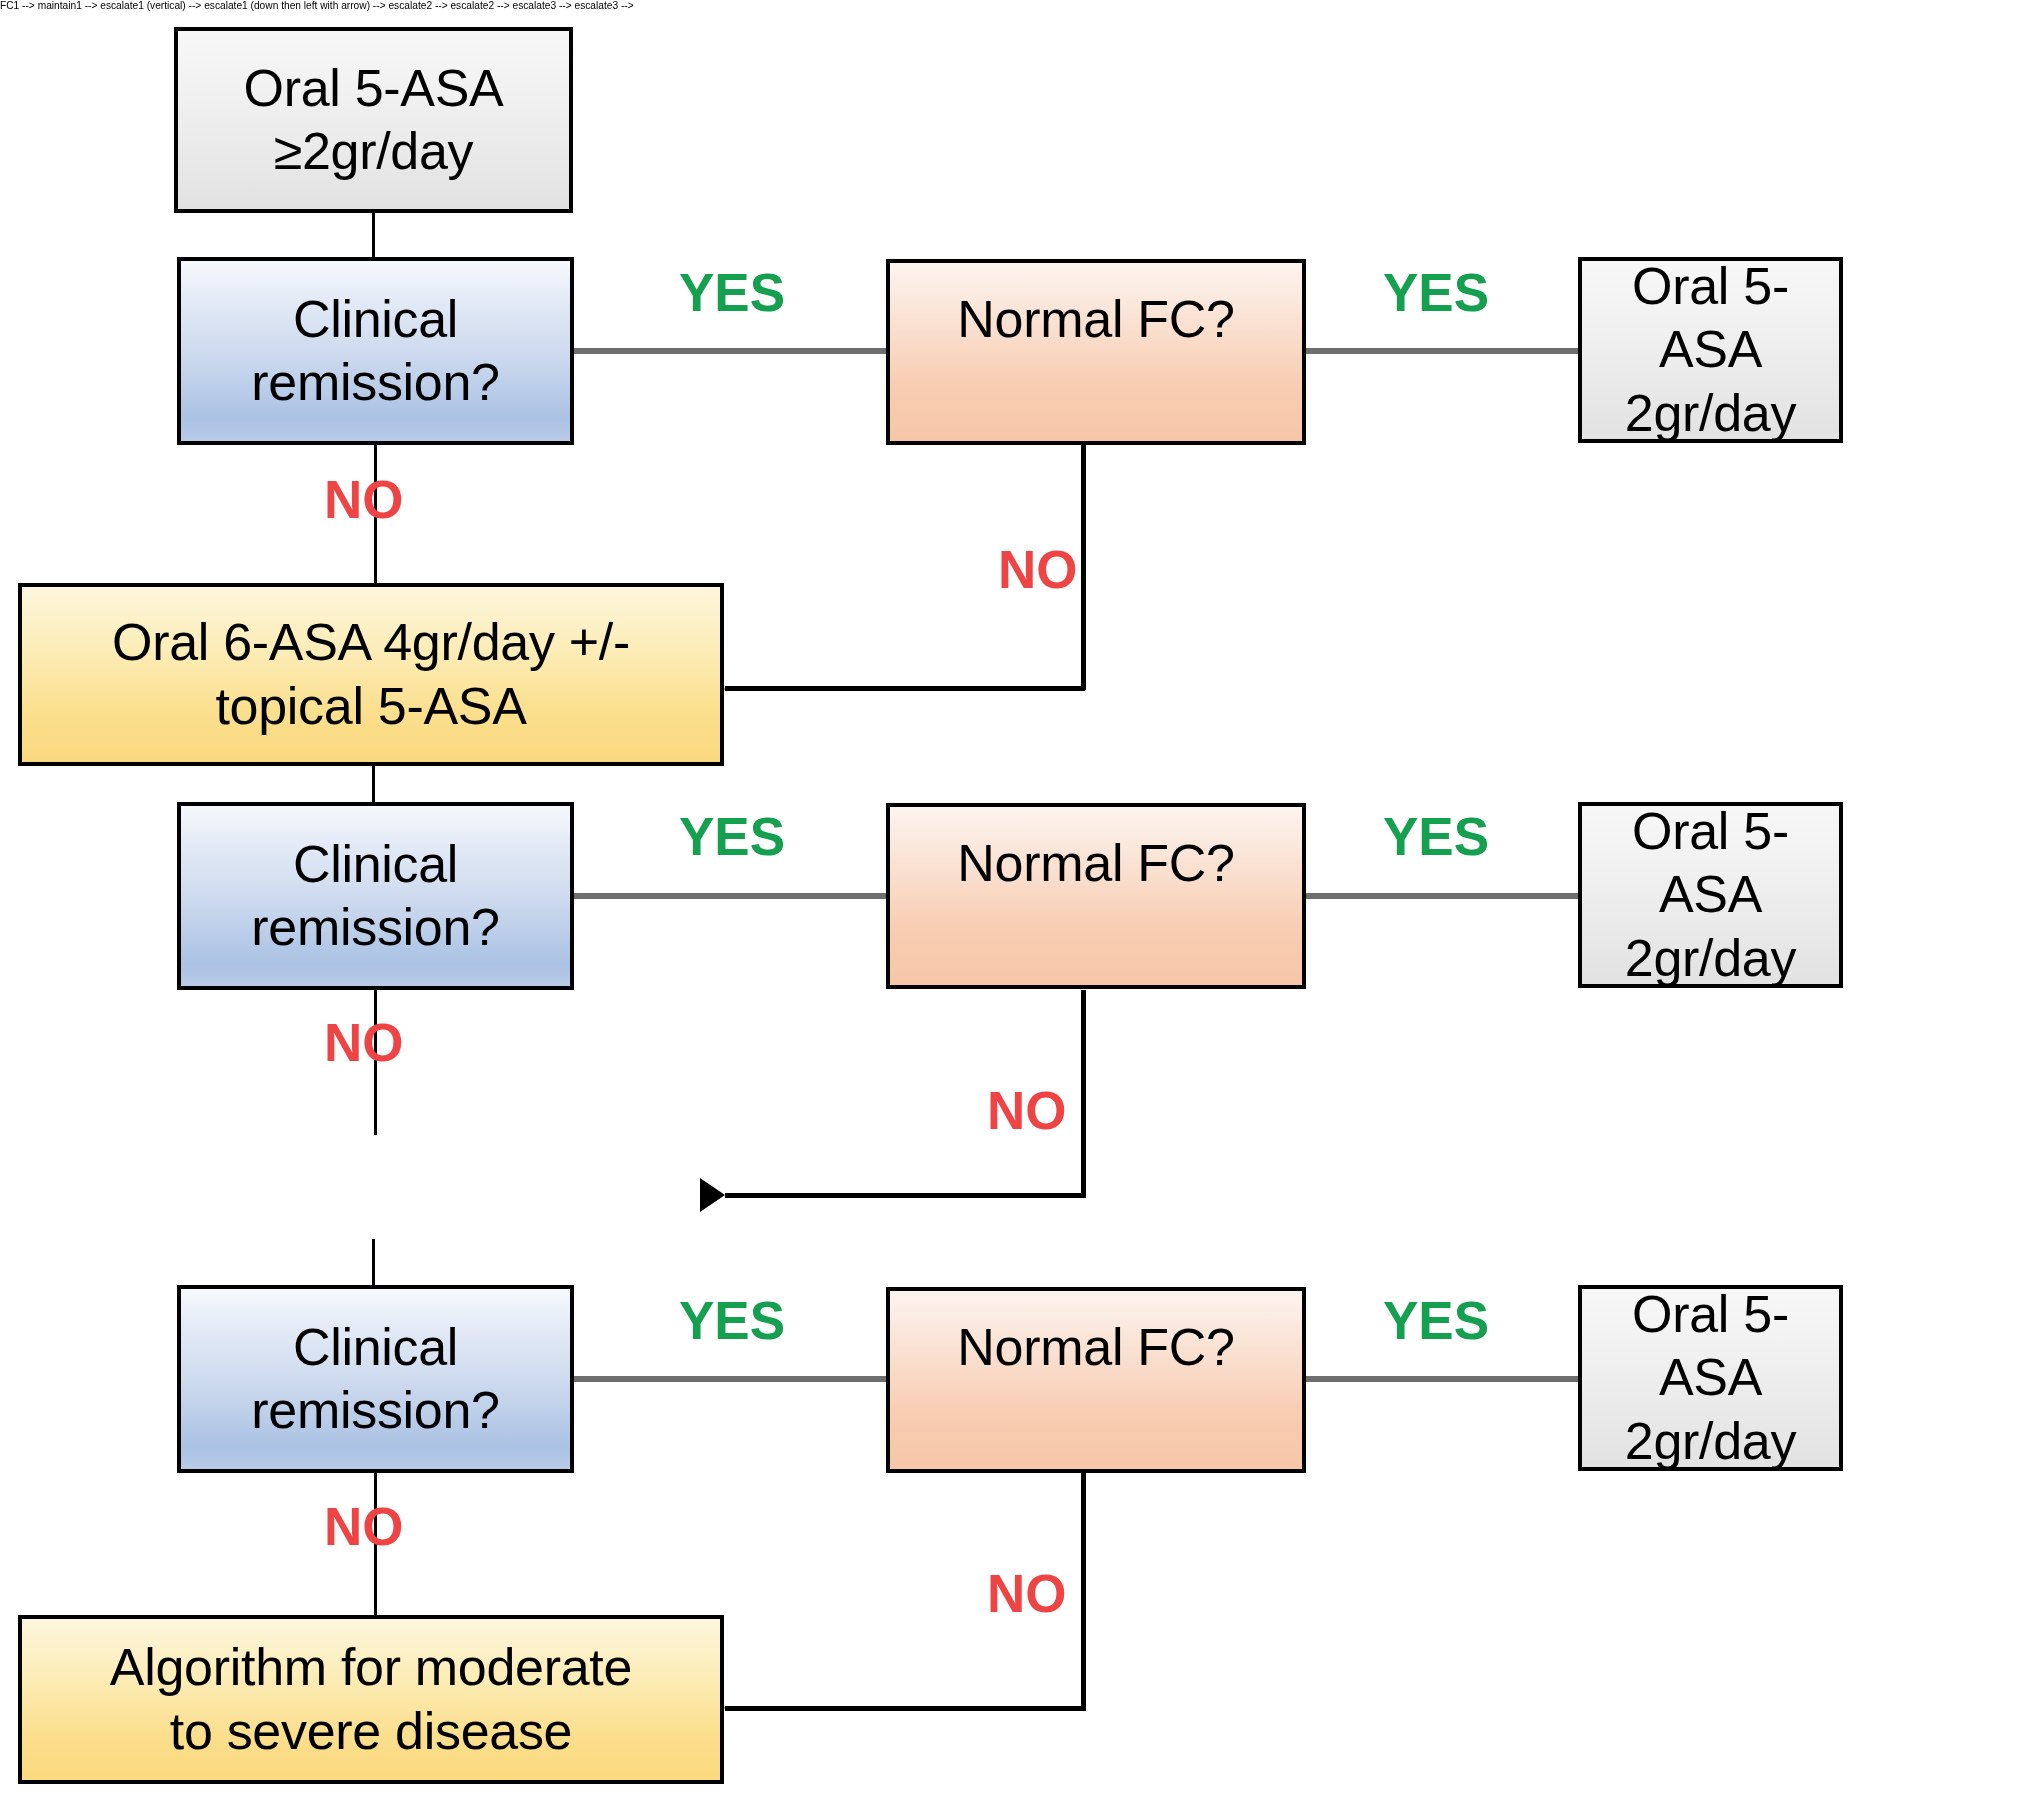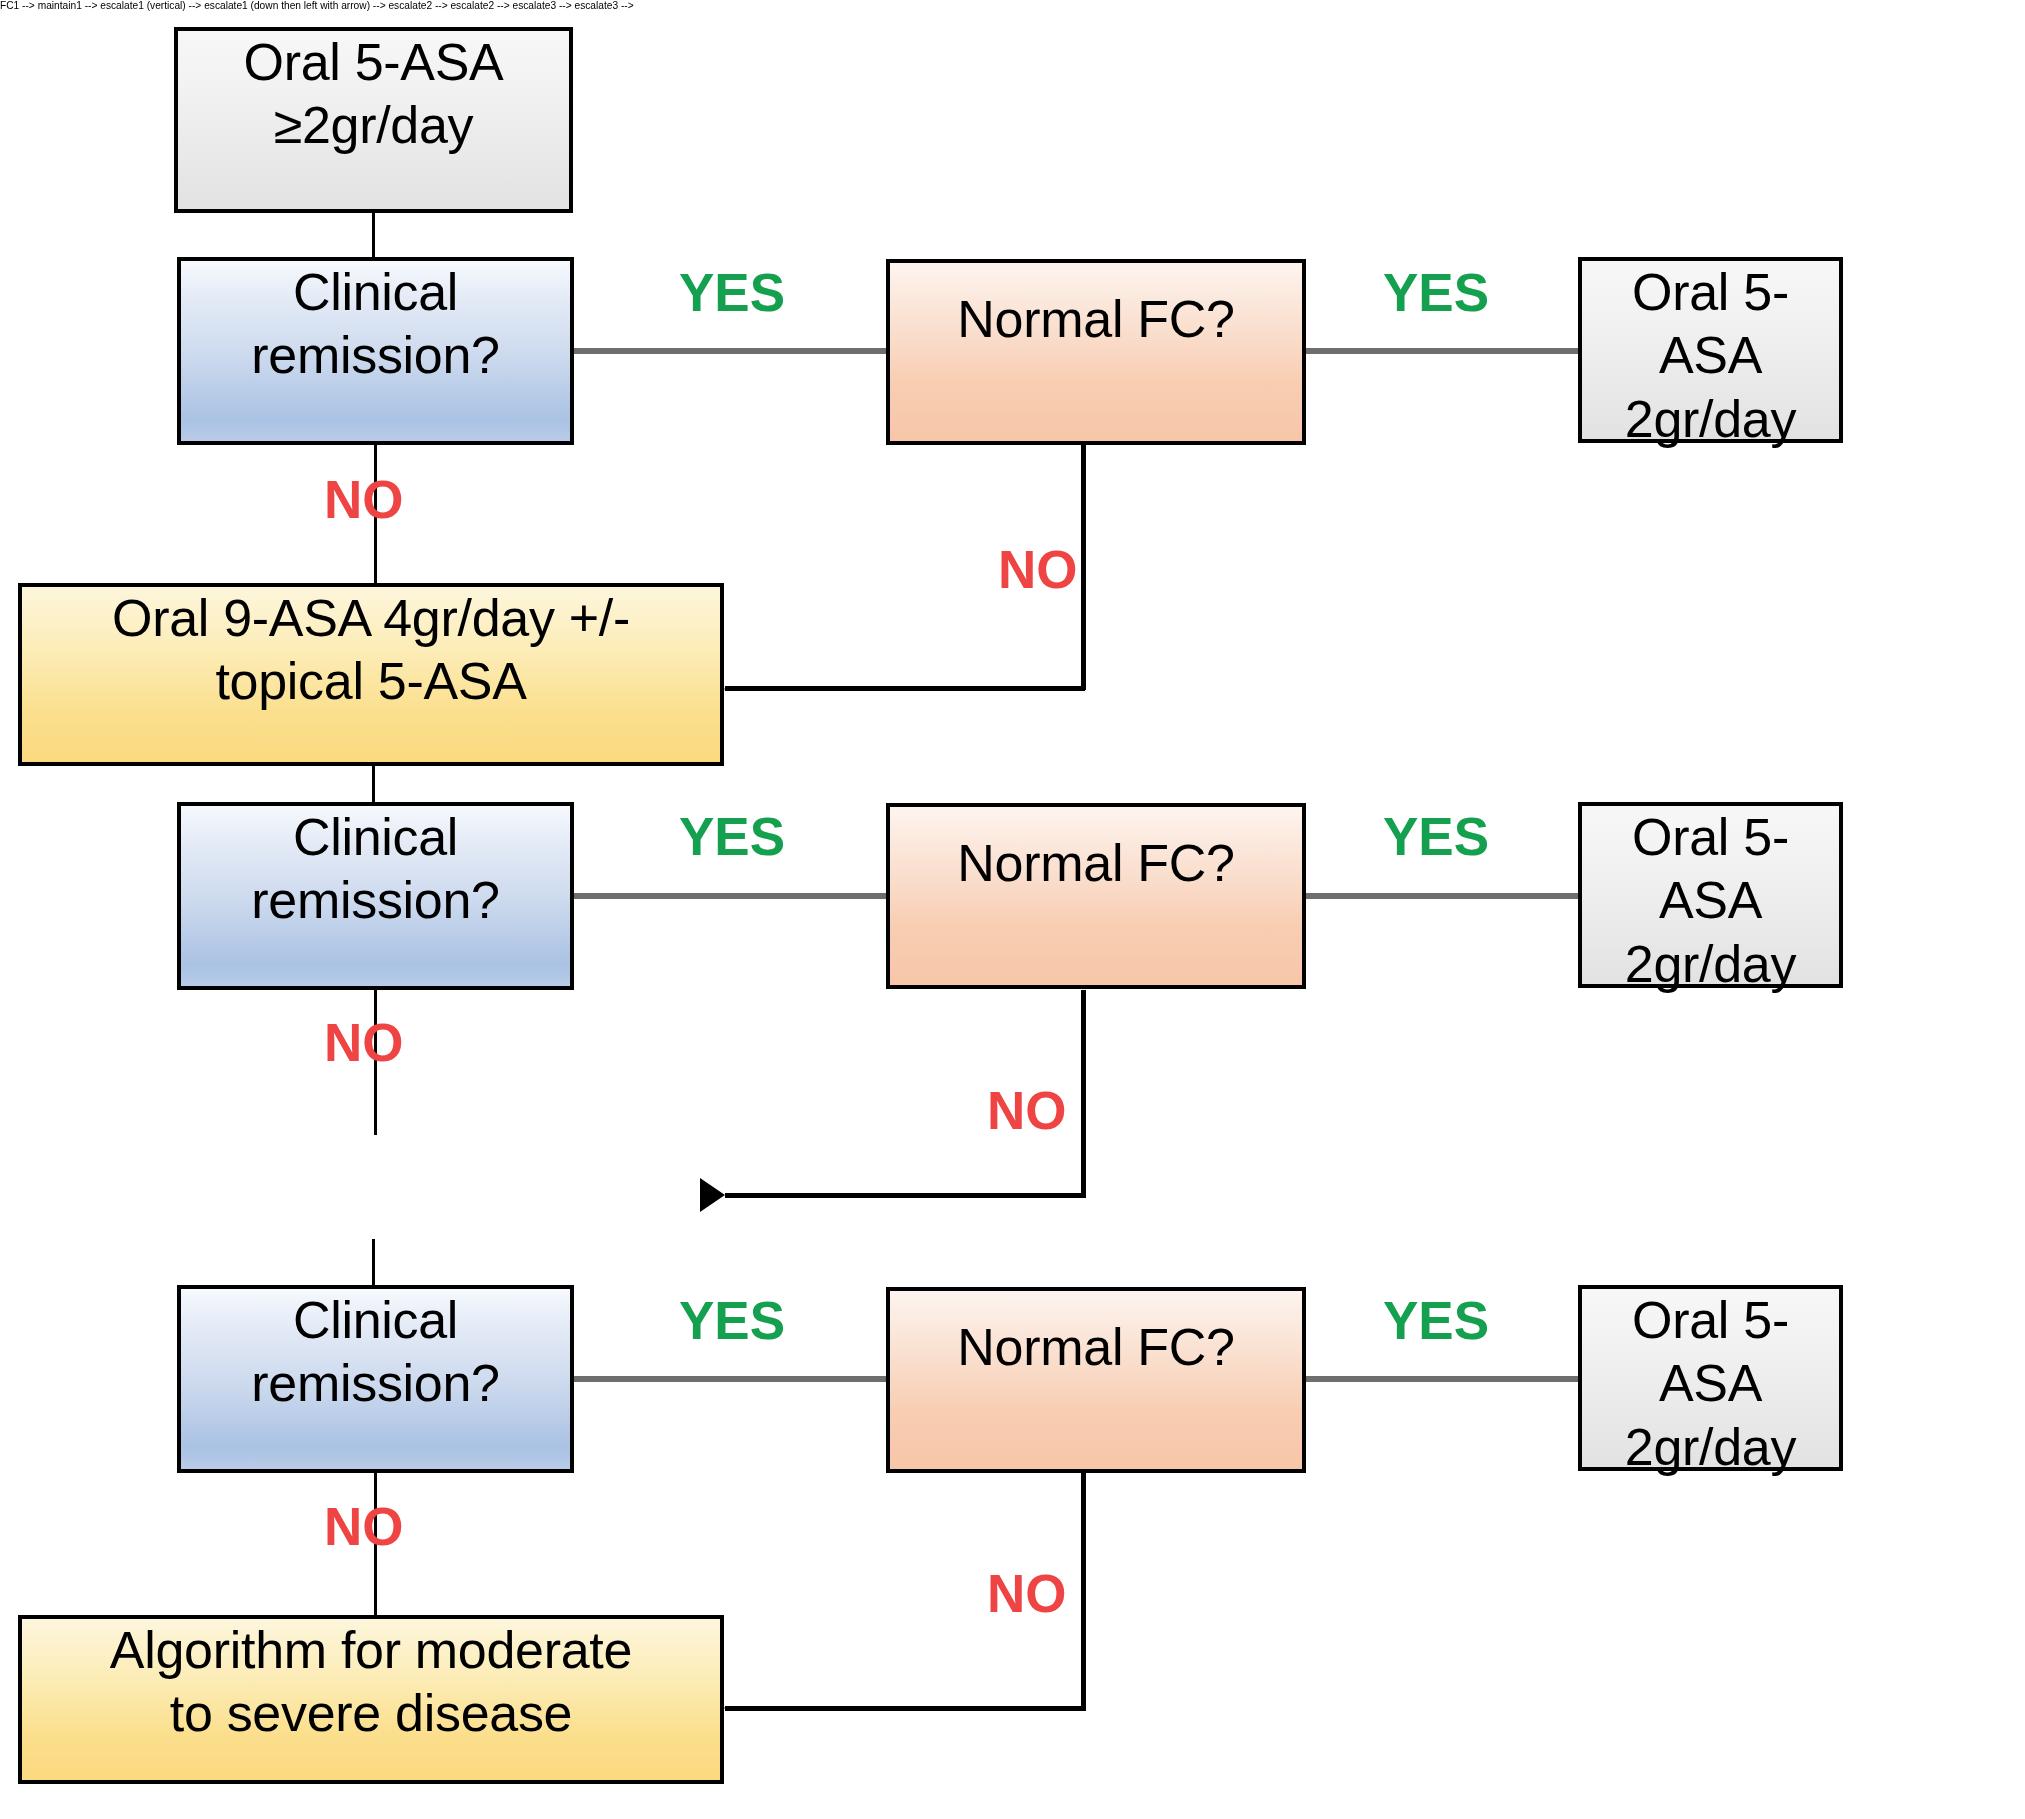--- a/index.html
+++ b/index.html
@@ -22,21 +22,21 @@
   }
   .node .txt{display:block;width:100%;}
 
   
   .fill-gray{background:linear-gradient(to bottom,#f7f7f7 0%,#f2f2f2 30%,#e9e9e9 70%,#e2e2e2 100%);}
   .fill-blue{background:linear-gradient(to bottom,#f6f9fd 0%,#e3eaf6 22%,#cddaee 52%,#aac2e4 88%,#b9cbe8 100%);}
   .fill-peach{background:linear-gradient(to bottom,#fdf4ef 0%,#fae2d3 32%,#f8cdb2 68%,#f7c6a8 100%);align-items:center;}
   .fill-yellow{background:linear-gradient(to bottom,#fdf6dc 0%,#fcedb9 34%,#fbdf8d 72%,#fbd97f 100%);}
   .fill-green{background:linear-gradient(to bottom,#f7fbf3 0%,#e4f0d7 35%,#cfe5ba 72%,#c6dfae 100%);}
 
-  .v-center{justify-content:flex-start;}
+  .v-center{justify-content:center;}
   .v-top{justify-content:flex-start;}
 
   
   .line{position:absolute;background:#000;}
   .line-gray{position:absolute;background:#6e6e6e;}
 
   .label{
     position:absolute;
     font-weight:bold;
     font-size:53px;
@@ -102,21 +102,21 @@
   <div class="label no" style="left:324px;top:473px;">NO</div>
 
    escalate1 (down then left with arrow) --&gt;
   <div class="line" style="left:1081px;top:445px;width:5.1px;height:245px;"></div>
   <div class="line" style="left:725px;top:686px;width:360px;height:5.1px;"></div>
   <div class="arrowhead" style="left:700px;top:672px;border-right-color:#000;transform:rotate(180deg);"></div>
   <div class="label no" style="left:998px;top:543px;">NO</div>
 
   
   <div class="node fill-yellow v-center" style="left:18px;top:583px;width:706px;height:183px;">
-    <span class="txt">Oral 9-ASA 4gr/day +/-
+    <span class="txt">Oral 6-ASA 4gr/day +/-
 topical 5-ASA</span>
   </div>
 
   
 
   
   <div class="line" style="left:372px;top:766px;width:3.2px;height:37px;"></div>
 
   
   <div class="node fill-blue v-center" style="left:177px;top:802px;width:397px;height:188px;">

